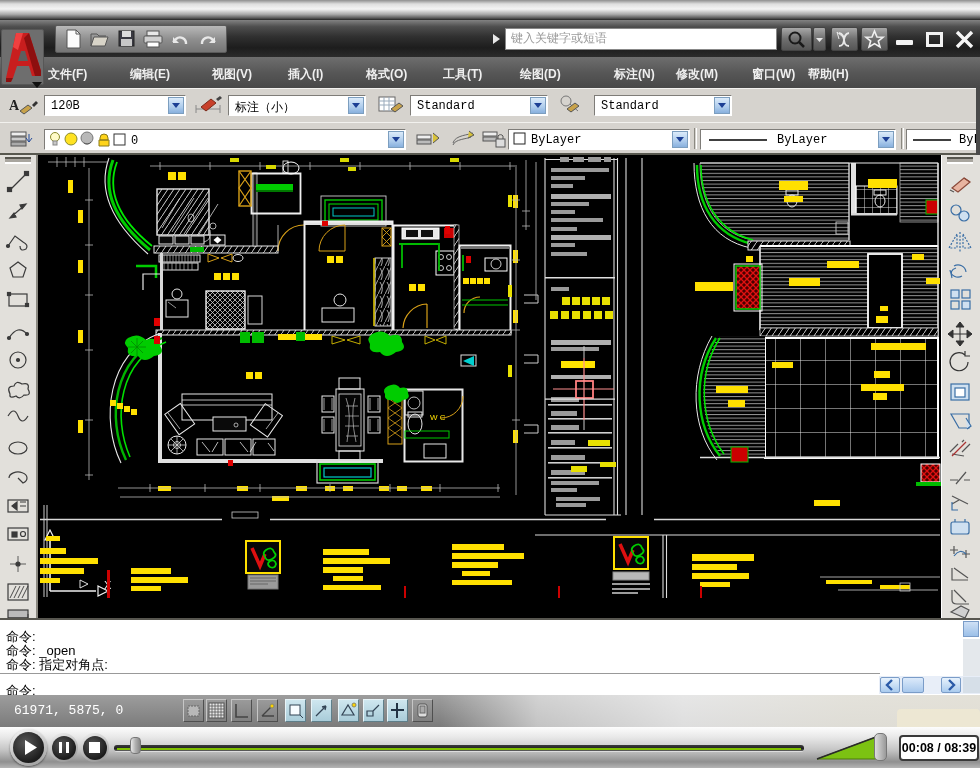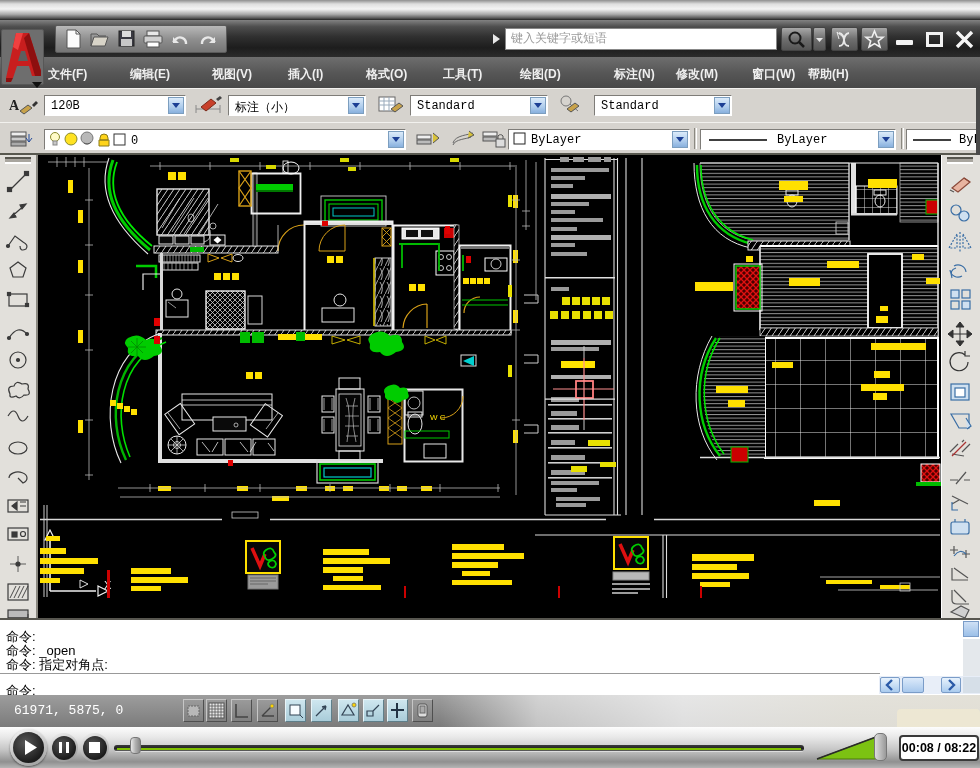--- a/index.html
+++ b/index.html
@@ -822,13 +822,13 @@
 <div class="abs" style="left:89px;top:15px;width:11px;height:11px;background:#fff"></div>
 <div class="abs" style="left:114px;top:18px;width:690px;height:7px;background:linear-gradient(#3a3a3a,#222 60%,#666);border-radius:3px;border-bottom:1px solid #ddd"></div>
 <div class="abs" style="left:117px;top:20.5px;width:684px;height:2px;background:#7fbf00"></div>
 <div class="abs" style="left:130px;top:10px;width:11px;height:17px;background:linear-gradient(90deg,#e8e8e8,#b0b0b0 50%,#888);border:1px solid #777;border-radius:4px"></div>
 <svg class="abs" style="left:815px;top:8px" width="70" height="26">
         <path d="M2 24 L61 2 L61 24 z" fill="#7cc212" stroke="#4a7a0a"></path>
         <path d="M2 24 L61 2" stroke="#2a2a2a" stroke-width="1.5" fill="none"></path>
       </svg>
 <div class="abs" style="left:874px;top:6px;width:13px;height:28px;background:linear-gradient(90deg,#ddd,#999);border:1px solid #777;border-radius:5px"></div>
 </div>
-<div class="abs" id="timebox" style="white-space:nowrap">00:08 / 08:22</div>
+<div class="abs" id="timebox" style="white-space:nowrap">00:08 / 08:39</div>
 </div>
 </body></html>

